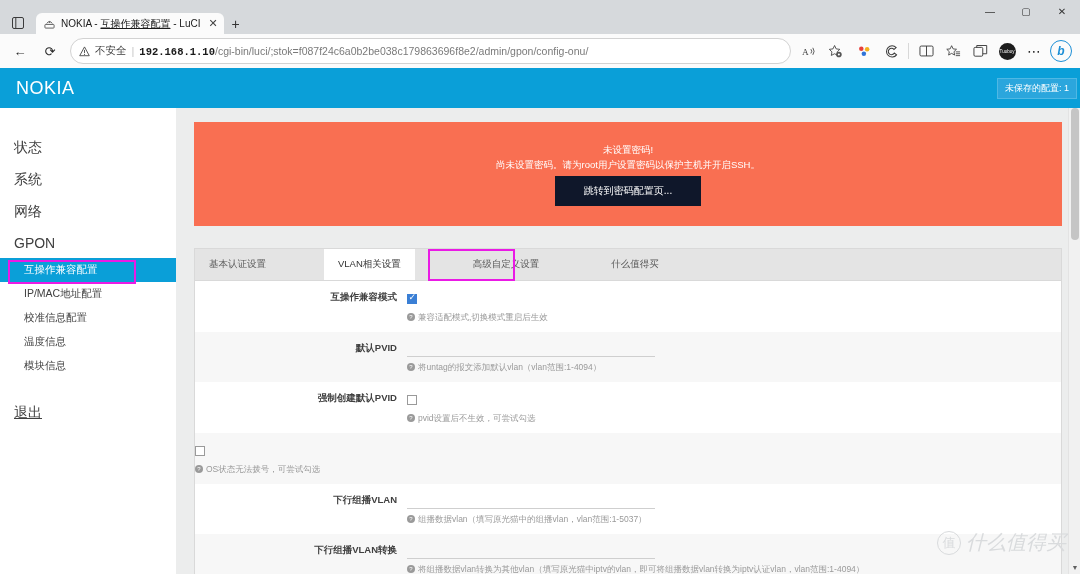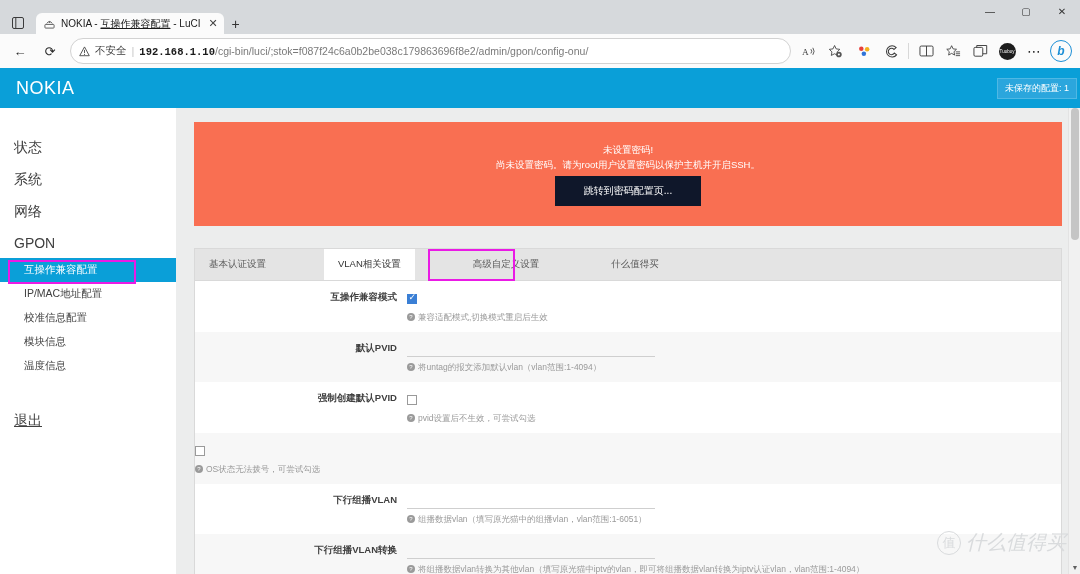--- a/index.html
+++ b/index.html
@@ -92,21 +92,21 @@
   .sidebar { width:176px; background:#ffffff; flex:none; padding-top: 24px; }
   .nav-top { font-size:14px; color:#404040; padding: 7px 0 7px 14px; }
   .nav-sub {
     font-size:10.5px; color:#404040; padding: 5px 0 5px 24px;
   }
   .nav-sub.active { background:#0a9fd8; color:#ffffff; }
   .nav-sub.highlight { position:relative; }
   .hl-box {
     position:absolute; border: 2px solid #ea1ae5; pointer-events:none;
   }
-  .logout { font-size:14px; color:#404040; padding-left:14px; margin-top:34px; text-decoration:underline; }
+  .logout { font-size:14px; color:#404040; padding-left:14px; margin-top:26px; text-decoration:underline; }
 
   
   .content {
     flex:1; background:#eceded; padding: 14px 18px 0 18px; overflow:hidden;
     position:relative;
   }
 
   .alert {
     background:#f96f52; color:#ffffff; padding: 22px 20px 20px 20px; margin-bottom: 22px; text-align: center;
   }
@@ -296,22 +296,22 @@
 
       <div class="sidebar">
         <div class="nav-top">状态</div>
         <div class="nav-top">系统</div>
         <div class="nav-top">网络</div>
         <div class="nav-top">GPON</div>
 
         <div class="nav-sub active">互操作兼容配置</div>
         <div class="nav-sub">IP/MAC地址配置</div>
         <div class="nav-sub highlight">校准信息配置</div>
+        <div class="nav-sub">温度信息</div>
         <div class="nav-sub">模块信息</div>
-        <div class="nav-sub">温度信息</div>
 
         <div class="logout">退出</div>
 
         <div class="hl-box" style="left:8px; top:152px; width:128px; height:24px;"></div>
       </div>
 
       <div class="content">
 
         <div class="alert">
           <div class="a-t1">未设置密码!</div>
@@ -358,21 +358,21 @@
               <div class="fctl">
                 <span class="cb"></span>
                 <div class="fhelp"><span class="qi">?</span><span>OS状态无法拨号，可尝试勾选</span></div>
               </div>
             </div>
 
             <div class="frow">
               <div class="flabel">下行组播VLAN</div>
               <div class="fctl">
                 <input class="finput" value="" style="">
-                <div class="fhelp"><span class="qi">?</span><span>组播数据vlan（填写原光猫中的组播vlan，vlan范围:1-6051）</span></div>
+                <div class="fhelp"><span class="qi">?</span><span>组播数据vlan（填写原光猫中的组播vlan，vlan范围:1-5037）</span></div>
               </div>
             </div>
 
             <div class="frow alt">
               <div class="flabel">下行组播VLAN转换</div>
               <div class="fctl">
                 <input class="finput" value="" style="">
                 <div class="fhelp"><span class="qi">?</span><span>将组播数据vlan转换为其他vlan（填写原光猫中iptv的vlan，即可将组播数据vlan转换为iptv认证vlan，vlan范围:1-4094）</span></div>
               </div>
             </div>

